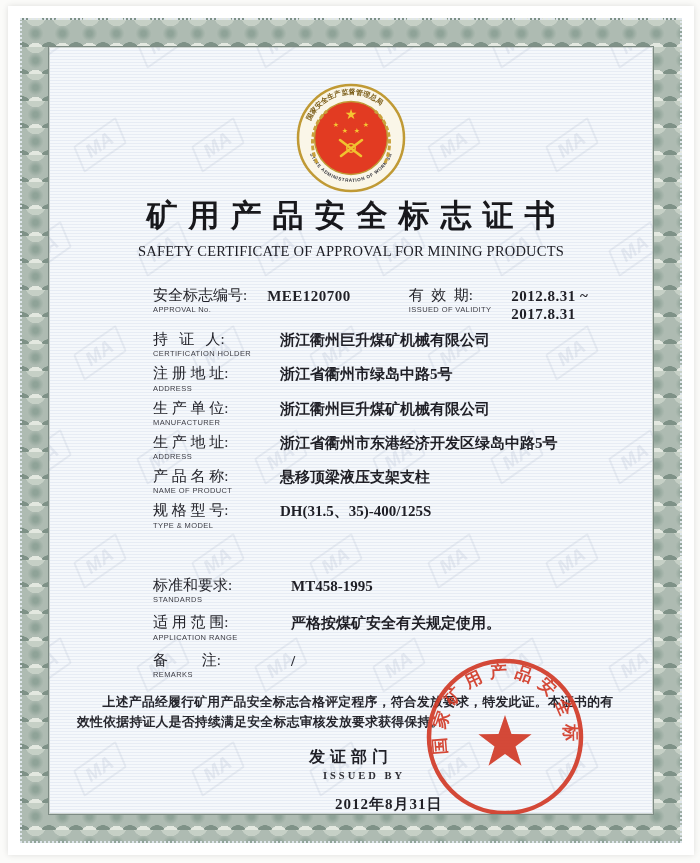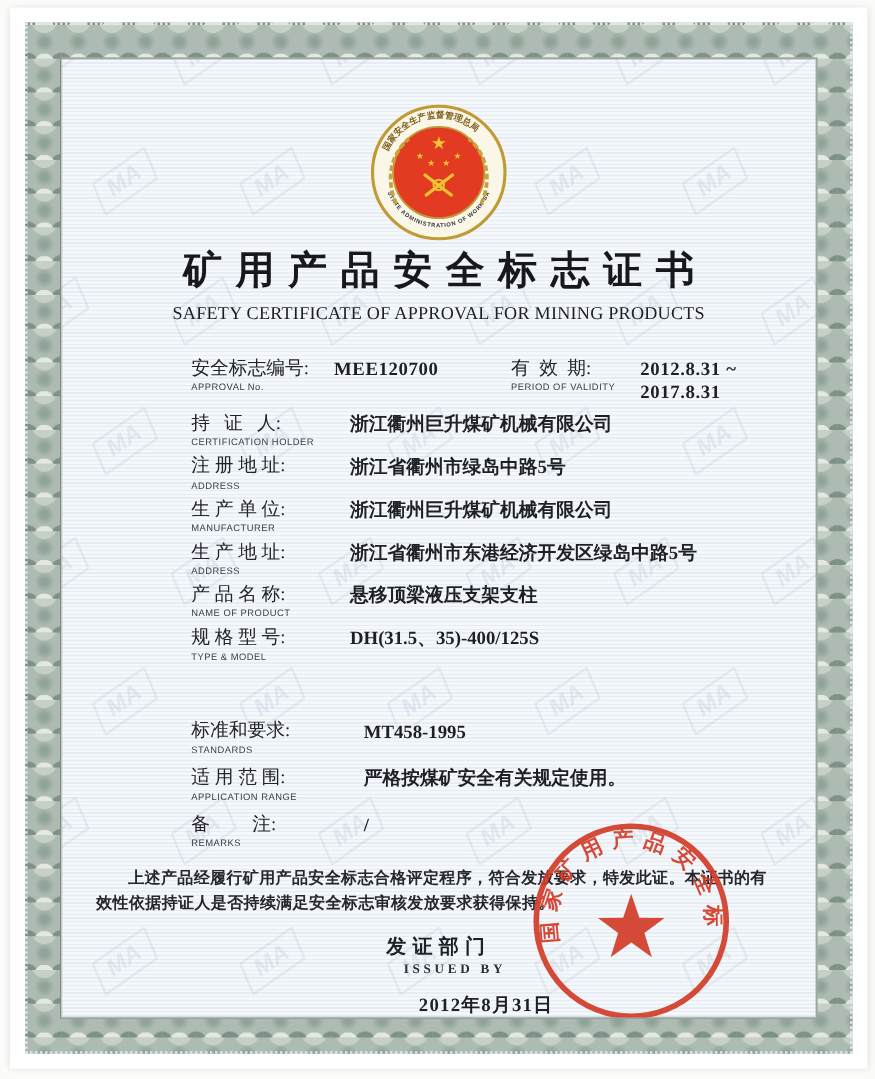--- a/index.html
+++ b/index.html
@@ -193,21 +193,21 @@
           <div class="pair meta-approval">
             <div class="lblcol">
               <span class="zh">安全标志编号:</span>
               <span class="en">APPROVAL No.</span>
             </div>
             <span class="val">MEE120700</span>
           </div>
           <div class="pair meta-validity">
             <div class="lblcol">
               <span class="zh">有  效  期:</span>
-              <span class="en">PERIOD OF VALIDITY</span>
+              <span class="en">ISSUED OF VALIDITY</span>
             </div>
             <span class="val">2012.8.31 ~ 2017.8.31</span>
           </div>
         </div>
 
         <div class="fields-a" id="fields-a">
   <div class="field-row">
     <div class="field-label">
       <span class="zh">持   证   人:</span>
       <span class="en">CERTIFICATION HOLDER</span>

